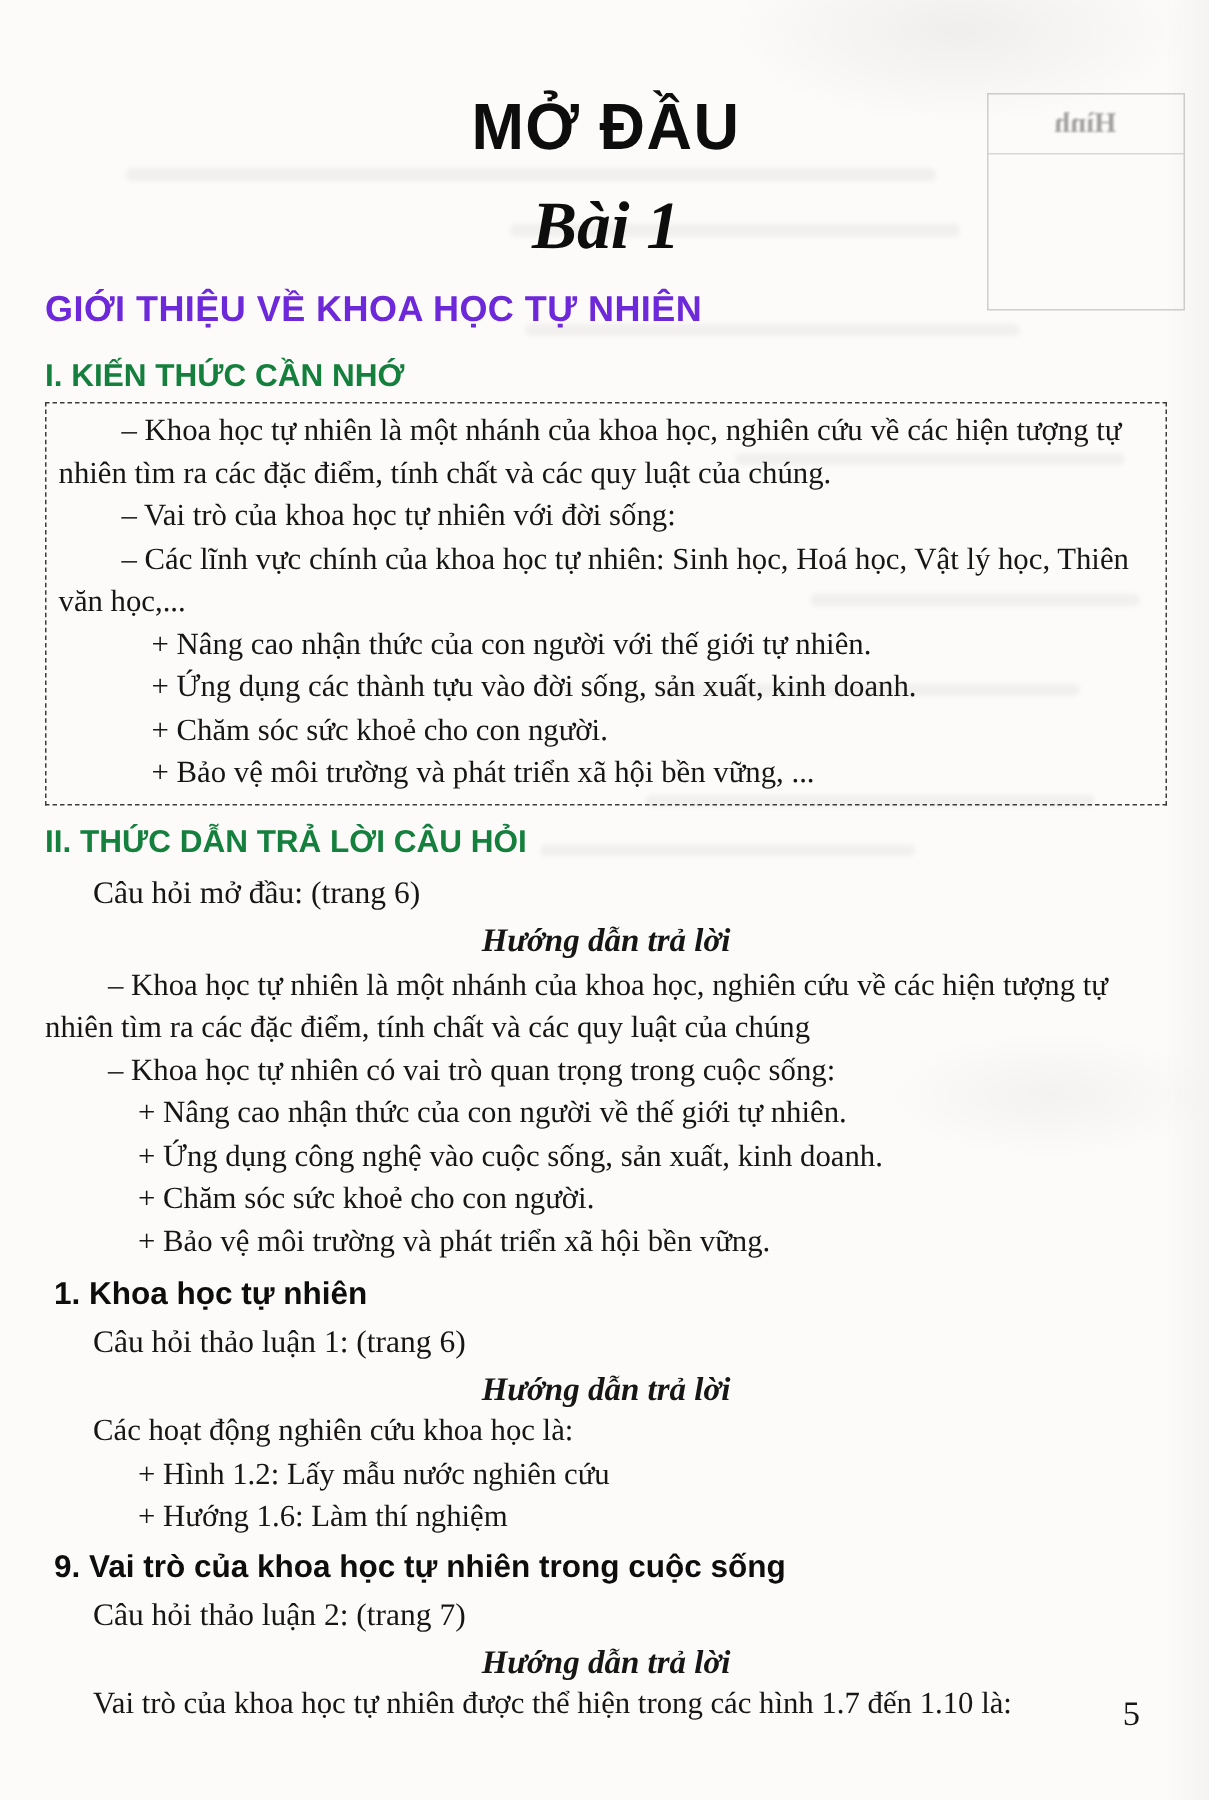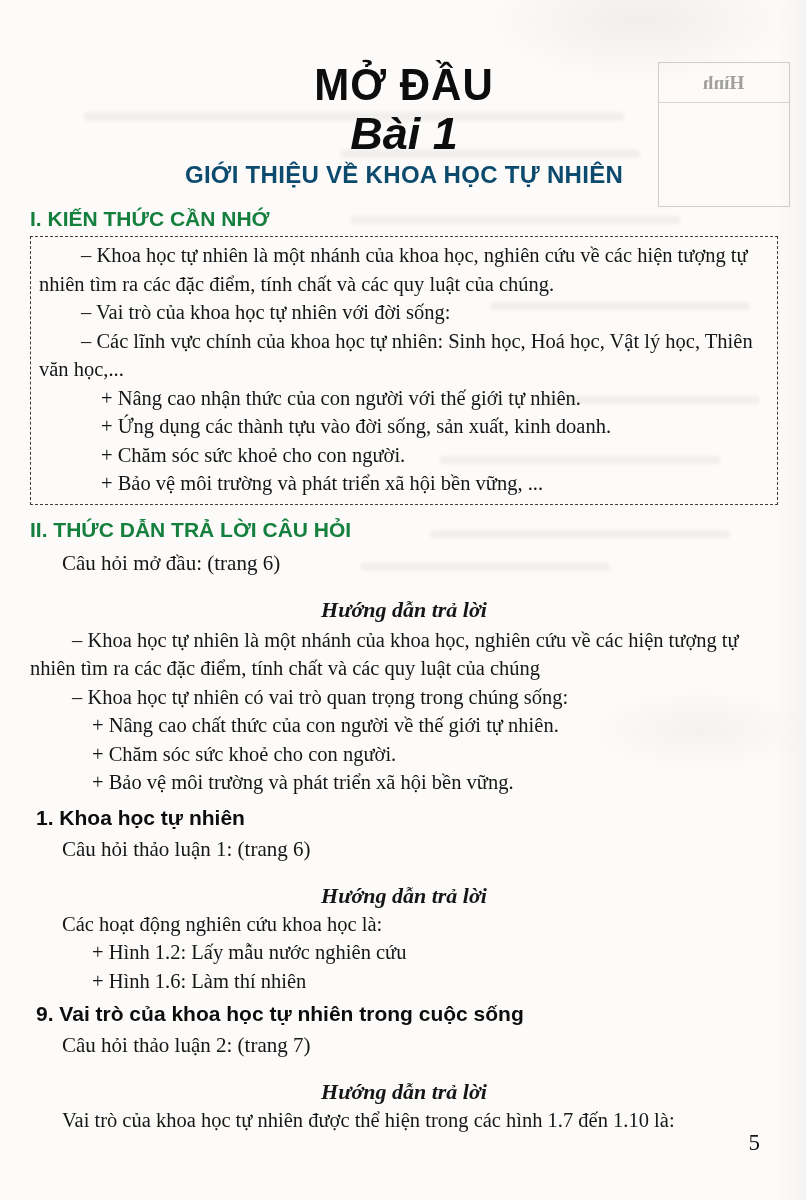--- a/index.html
+++ b/index.html
@@ -57,35 +57,35 @@
     margin-top: 62px;
     text-align: center;
     font-family: "Liberation Sans", sans-serif;
     font-weight: 700;
     font-size: 42px; line-height: 46px;
     letter-spacing: 1px;
     transform: scaleY(1.04);
     color: #0d0d0d;
   }
   .lesson-number {
+    margin-top: 16px;
     text-align: center;
-    font-family: Liberation Sans, sans-serif;
+    font-family: Liberation Serif, serif;
     font-style: italic;
     font-weight: 700;
     font-size: 45px; line-height: 52px;
     color: #0d0d0d;
   }
   .lesson-title {
-    margin-top: 0px;
-    text-align: center;
+    margin-top: 16px;
     font-family: "Liberation Sans", sans-serif;
     font-weight: 700;
     font-size: 24px; line-height: 30px;
     letter-spacing: 0.3px;
-    color: #0c4a6e;
+    color: #6d28d9;
   }
   .sec-heading {
     margin-top: 16px;
     font-family: "Liberation Sans", sans-serif;
     font-weight: 700;
     font-size: 21px; line-height: 26px;
     color: #15803d;
   }
   .knowledge-box {
     margin-top: 4px;
@@ -96,21 +96,21 @@
   .dash { text-indent: 42px; }
   .plus { padding-left: 62px; }
   .body-par { font-size: 20.5px; line-height: 28.5px; }
   .question-label {
     margin-top: 6px;
     font-weight: 400;
     font-size: 21px; line-height: 28px;
     padding-left: 32px;
   }
   .answer-label {
-    margin-top: 19px;
+    margin-top: 4px;
     text-align: center;
     font-weight: 700;
     font-style: italic;
     font-size: 22px; line-height: 28px;
   }
   .sub-heading {
     margin-top: 8px;
     font-family: "Liberation Sans", sans-serif;
     font-weight: 700;
     font-size: 21px; line-height: 26px;
@@ -171,31 +171,32 @@
       <p class="plus">+ Chăm sóc sức khoẻ cho con người.</p>
       <p class="plus">+ Bảo vệ môi trường và phát triển xã hội bền vững, ...</p>
     </div>
 
     <div class="sec-heading mt12">II. THỨC DẪN TRẢ LỜI CÂU HỎI</div>
 
     <p class="question-label">Câu hỏi mở đầu: (trang 6)</p>
     <p class="answer-label">Hướng dẫn trả lời</p>
 
     <p class="body-par dash mt2">– Khoa học tự nhiên là một nhánh của khoa học, nghiên cứu về các hiện tượng tự nhiên tìm ra các đặc điểm, tính chất và các quy luật của chúng</p>
-    <p class="body-par dash">– Khoa học tự nhiên có vai trò quan trọng trong chúng sống:</p>
-    <p class="body-par plus">+ Nâng cao chất thức của con người về thế giới tự nhiên.</p>
+    <p class="body-par dash">– Khoa học tự nhiên có vai trò quan trọng trong cuộc sống:</p>
+    <p class="body-par plus">+ Nâng cao nhận thức của con người về thế giới tự nhiên.</p>
+    <p class="body-par plus">+ Ứng dụng công nghệ vào cuộc sống, sản xuất, kinh doanh.</p>
     <p class="body-par plus">+ Chăm sóc sức khoẻ cho con người.</p>
     <p class="body-par plus">+ Bảo vệ môi trường và phát triển xã hội bền vững.</p>
 
     <div class="sub-heading">1. Khoa học tự nhiên</div>
     <p class="question-label mt4">Câu hỏi thảo luận 1: (trang 6)</p>
     <p class="answer-label">Hướng dẫn trả lời</p>
     <p class="body-par intro-line">Các hoạt động nghiên cứu khoa học là:</p>
     <p class="body-par plus">+ Hình 1.2: Lấy mẫu nước nghiên cứu</p>
-    <p class="body-par plus">+ Hình 1.6: Làm thí nhiên</p>
+    <p class="body-par plus">+ Hướng 1.6: Làm thí nghiệm</p>
 
     <div class="sub-heading mt6">9. Vai trò của khoa học tự nhiên trong cuộc sống</div>
     <p class="question-label mt4">Câu hỏi thảo luận 2: (trang 7)</p>
     <p class="answer-label">Hướng dẫn trả lời</p>
     <p class="body-par indented">Vai trò của khoa học tự nhiên được thể hiện trong các hình 1.7 đến 1.10 là:</p>
 
   </div>
 
   <div class="page-number">5</div>
 

